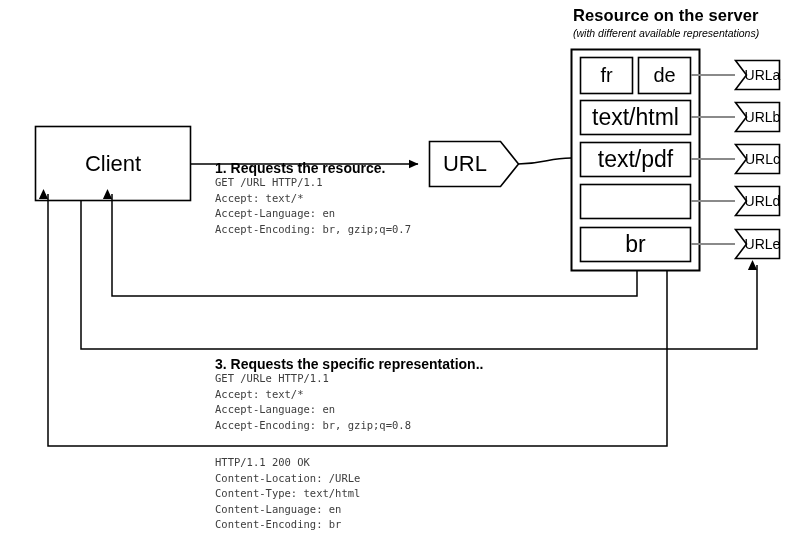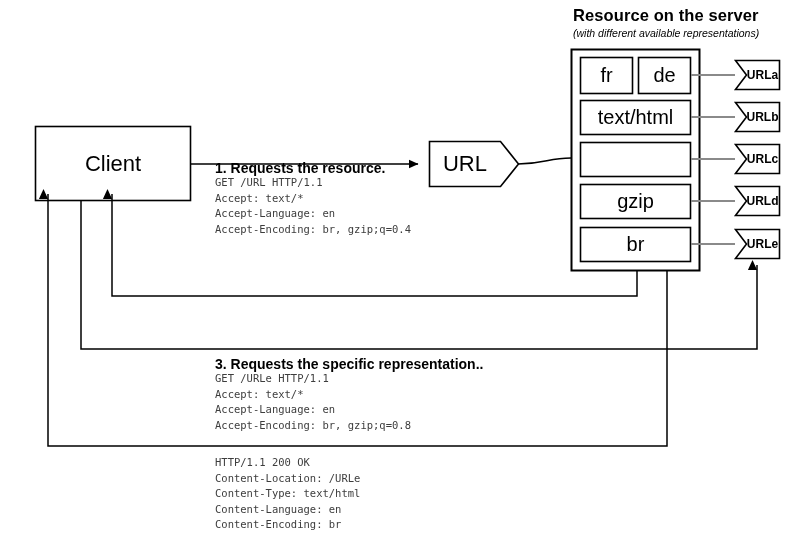--- a/index.html
+++ b/index.html
@@ -21,23 +21,23 @@
     font-size:10.5px;font-style:italic;font-weight:400;
   }
 
   
   .node{
     position:absolute;display:flex;align-items:center;justify-content:center;
     white-space:nowrap;
   }
   .node-client{font-size:22px;}
   .node-url{font-size:22px;}
-  .rep{font-size:20px;}
+  .rep{font-size:23px;}
   .rep-small{font-size:20px;}
-  .urltag{font-size:12px;font-weight:700;}
+  .urltag{font-size:14px;font-weight:400;}
 
   
   .step{position:absolute;}
   .step-title{
     font-size:14px;font-weight:700;color:#000;white-space:pre;
     line-height:14px;
   }
   .step-code{
     font-family:"DejaVu Sans Mono","Liberation Mono",monospace;
     font-size:10.5px;line-height:15.5px;color:#3d3d3d;white-space:pre;
@@ -107,22 +107,22 @@
 
   <div class="node rep-small" style="left:581px;top:58px;width:51px;height:35px;">
     <span>fr</span>
   </div>
   <div class="node rep-small" style="left:639px;top:58px;width:51px;height:35px;">
     <span>de</span>
   </div>
   <div class="node rep" style="left:581px;top:101px;width:109px;height:33px;">
     <span>text/html</span>
   </div>
-  <div class="node rep" style="left:581px;top:185px;width:109px;height:33px;">
-    <span>gzip</span>
+  <div class="node rep" style="left:581px;top:143px;width:109px;height:33px;">
+    <span>text/pdf</span>
   </div>
   <div class="node rep" style="left:581px;top:228px;width:109px;height:33px;">
     <span>br</span>
   </div>
 
   <div class="node urltag" style="left:746px;top:61px;width:33px;height:28px;">
     <span>URLa</span>
   </div>
   <div class="node urltag" style="left:746px;top:103px;width:33px;height:28px;">
     <span>URLb</span>
@@ -135,21 +135,21 @@
   </div>
   <div class="node urltag" style="left:746px;top:230px;width:33px;height:28px;">
     <span>URLe</span>
   </div>
 
   <div class="step" style="left:215px;top:161px;">
     <div class="step-title">1. Requests the resource.</div>
     <div class="step-code">GET /URL HTTP/1.1
 Accept: text/*
 Accept-Language: en
-Accept-Encoding: br, gzip;q=0.4</div>
+Accept-Encoding: br, gzip;q=0.7</div>
   </div>
 
 
   <div class="step" style="left:215px;top:357px;">
     <div class="step-title">3. Requests the specific representation..</div>
     <div class="step-code">GET /URLe HTTP/1.1
 Accept: text/*
 Accept-Language: en
 Accept-Encoding: br, gzip;q=0.8</div>
   </div>

